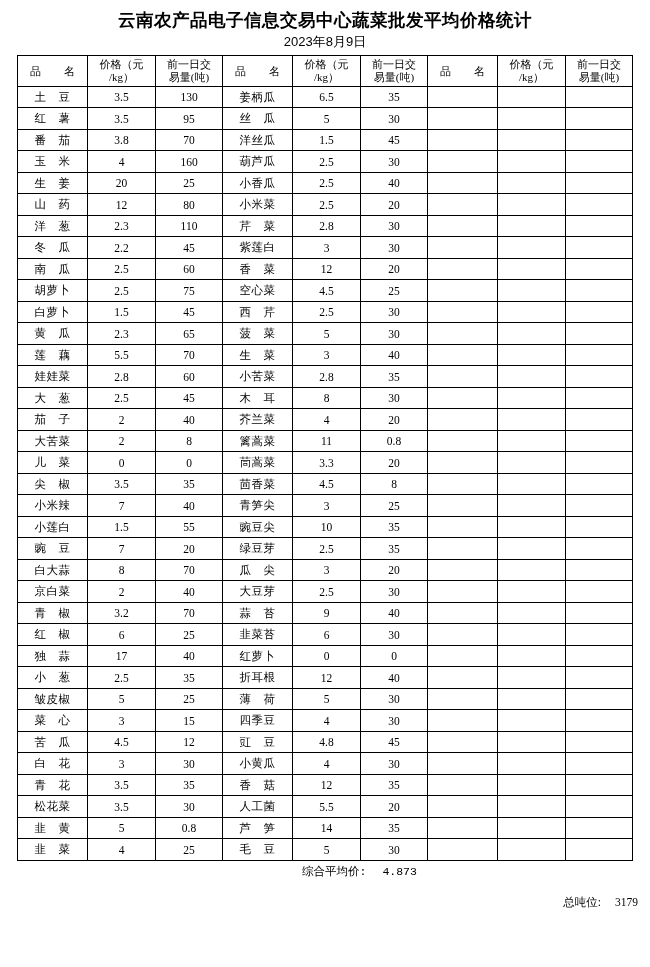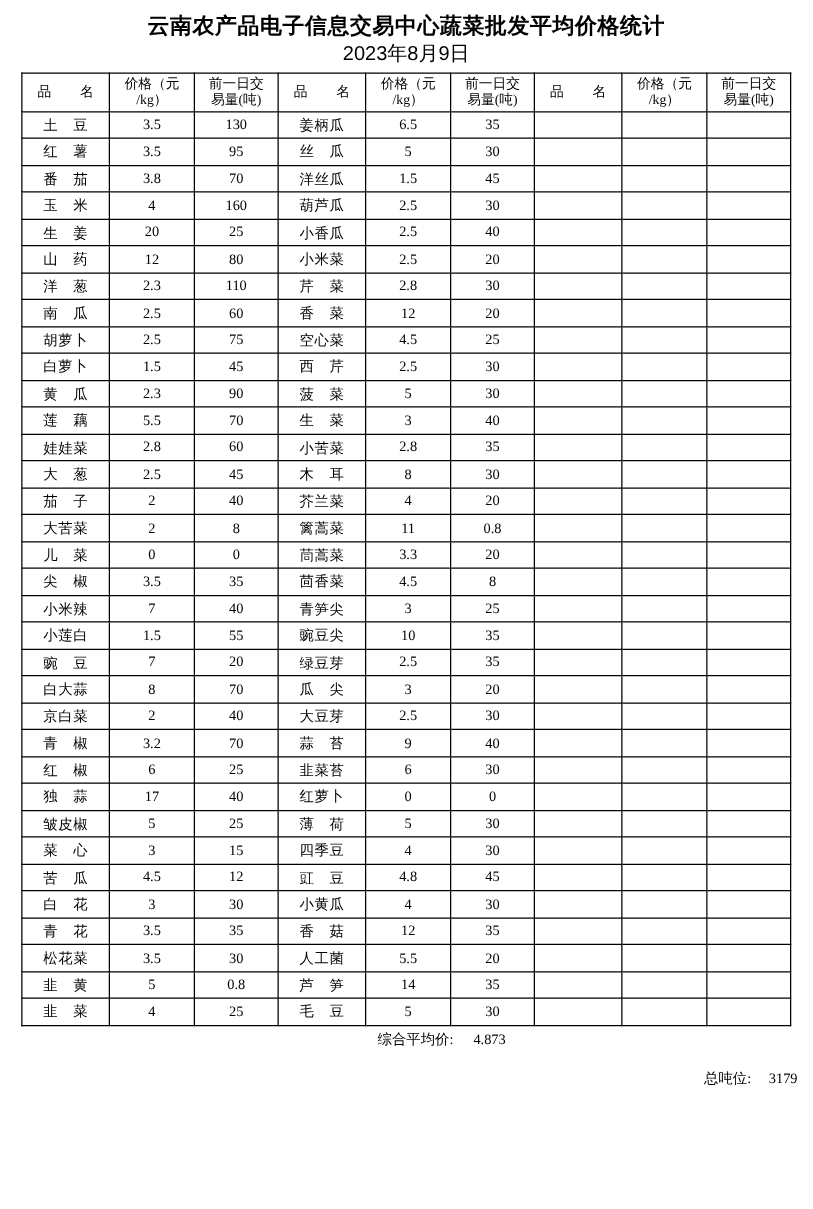--- a/index.html
+++ b/index.html
@@ -25,21 +25,21 @@
     text-align: center;
     font-size: 17.5px;
     font-weight: bold;
     letter-spacing: 0.5px;
     line-height: 1.25;
     margin: 2px 0 1px 0;
     font-family: "Liberation Sans", "DejaVu Sans", sans-serif;
   }
   .doc-date {
     text-align: center;
-    font-size: 16px;
+    font-size: 13px;
     margin: 0 0 4px 0;
     font-family: "Liberation Sans", "DejaVu Sans", sans-serif;
   }
   table.price-table {
     border-collapse: collapse;
     width: 500px;
     table-layout: fixed;
     margin: 0 auto;
   }
   table.price-table th,
@@ -80,20 +80,21 @@
     width: 630px;
     margin: 3px auto 0 auto;
     font-size: 11.5px;
     position: relative;
     height: 18px;
   }
   .footer .avg {
     position: absolute;
     left: 292px;
     top: 0;
+    font-family: Liberation Mono, monospace;
   }
   .footer .avg .val { margin-left: 16px; }
   .footer .total {
     position: absolute;
     right: 2px;
     top: 0;
     margin-top: 31px;
   }
   .footer .total .val { margin-left: 14px; }
 </style>
@@ -220,20 +221,31 @@
           <td class="num">2.3</td>
           <td class="num">110</td>
           <td class="name">芹　菜</td>
           <td class="num">2.8</td>
           <td class="num">30</td>
           <td class="name"></td>
           <td class="num"></td>
           <td class="num"></td>
         </tr>
         <tr>
+          <td class="name">冬　瓜</td>
+          <td class="num">2.2</td>
+          <td class="num">45</td>
+          <td class="name">紫莲白</td>
+          <td class="num">3</td>
+          <td class="num">30</td>
+          <td class="name"></td>
+          <td class="num"></td>
+          <td class="num"></td>
+        </tr>
+        <tr>
           <td class="name">南　瓜</td>
           <td class="num">2.5</td>
           <td class="num">60</td>
           <td class="name">香　菜</td>
           <td class="num">12</td>
           <td class="num">20</td>
           <td class="name"></td>
           <td class="num"></td>
           <td class="num"></td>
         </tr>
@@ -255,21 +267,21 @@
           <td class="name">西　芹</td>
           <td class="num">2.5</td>
           <td class="num">30</td>
           <td class="name"></td>
           <td class="num"></td>
           <td class="num"></td>
         </tr>
         <tr>
           <td class="name">黄　瓜</td>
           <td class="num">2.3</td>
-          <td class="num">90</td>
+          <td class="num">65</td>
           <td class="name">菠　菜</td>
           <td class="num">5</td>
           <td class="num">30</td>
           <td class="name"></td>
           <td class="num"></td>
           <td class="num"></td>
         </tr>
         <tr>
           <td class="name">莲　藕</td>
           <td class="num">5.5</td>
@@ -424,20 +436,31 @@
           <td class="num"></td>
           <td class="num"></td>
         </tr>
         <tr>
           <td class="name">独　蒜</td>
           <td class="num">17</td>
           <td class="num">40</td>
           <td class="name">红萝卜</td>
           <td class="num">0</td>
           <td class="num">0</td>
+          <td class="name"></td>
+          <td class="num"></td>
+          <td class="num"></td>
+        </tr>
+        <tr>
+          <td class="name">小　葱</td>
+          <td class="num">2.5</td>
+          <td class="num">35</td>
+          <td class="name">折耳根</td>
+          <td class="num">12</td>
+          <td class="num">40</td>
           <td class="name"></td>
           <td class="num"></td>
           <td class="num"></td>
         </tr>
         <tr>
           <td class="name">皱皮椒</td>
           <td class="num">5</td>
           <td class="num">25</td>
           <td class="name">薄　荷</td>
           <td class="num">5</td>

